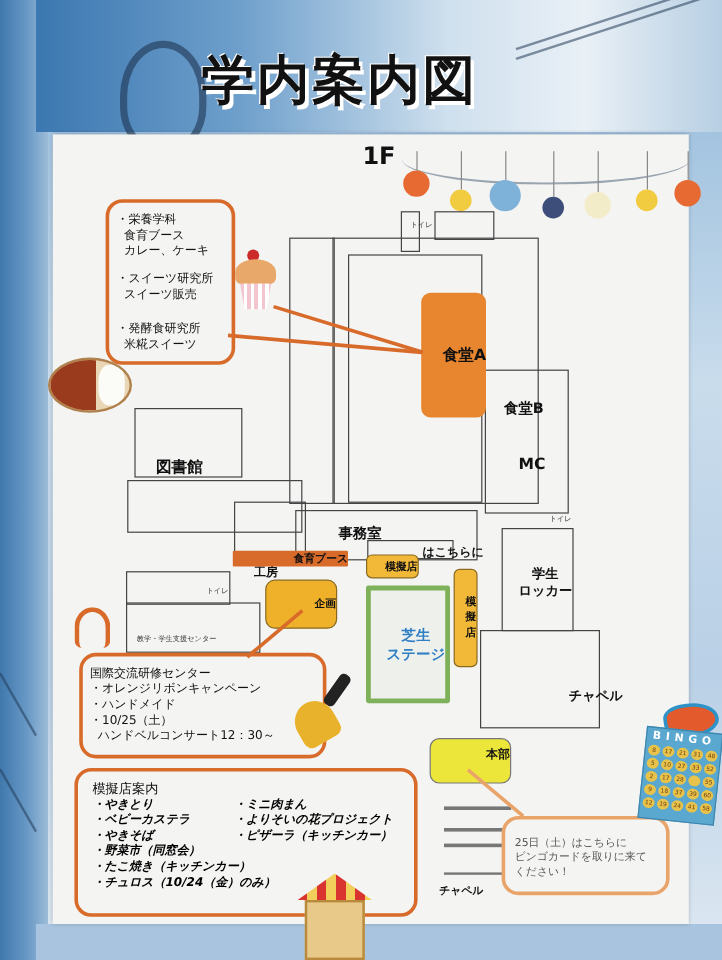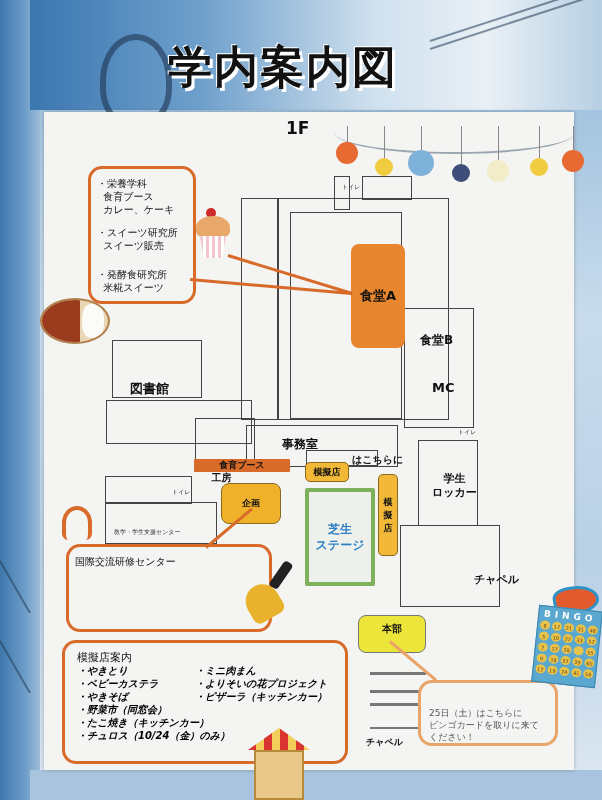--- a/index.html
+++ b/index.html
@@ -12,31 +12,31 @@
        background:linear-gradient(90deg,#3b77b0 0%,#6fa0cc 30%,#cfe0ee 60%,#e9f0f6 80%,#b7cfe3 100%);}
   .bg-bottom{position:absolute;left:30px;top:770px;width:572px;height:30px;background:#a9c4de;}
   .title{position:absolute;left:168px;top:38px;font-size:44px;font-weight:bold;color:#111;
        letter-spacing:2px;text-shadow:3px 3px 0 #fff,-1px -1px 0 #fff;}
   .clef{position:absolute;left:100px;top:34px;width:60px;height:80px;border:6px solid #1e3450;
        border-radius:50% 50% 40% 40%;opacity:.6;}
   .note-line{position:absolute;height:2px;background:#223a55;opacity:.55;transform-origin:left center;}
 
   .paper{position:absolute;left:44px;top:112px;width:530px;height:658px;background:#f4f4f3;
        box-shadow:0 0 4px rgba(0,0,0,.25);}
-  .floor-label{position:absolute;left:286px;top:118px;font-size:17px;font-weight:bold;color:#111;}
+  .floor-label{position:absolute;left:302px;top:118px;font-size:20px;font-weight:bold;color:#111;}
   .garland{position:absolute;left:335px;top:112px;width:240px;height:40px;
        border-bottom:2px solid #9aa5b0;border-radius:0 0 50% 50%;}
   .lantern{position:absolute;border-radius:50%;}
   .str{position:absolute;width:1px;background:#888;}
 
   .wall{position:absolute;border:1px solid #444;background:transparent;}
   .room-label{position:absolute;font-size:12px;font-weight:bold;color:#111;white-space:nowrap;}
   .small-label{position:absolute;font-size:6px;color:#333;white-space:nowrap;}
 
-  .box{position:absolute;border-radius:8px;display:flex;align-items:center;justify-content:center;
+  .box{position:absolute;border-radius:8px;display:flex;align-items:center;justify-content:flex-end;
        font-weight:bold;color:#111;text-align:center;}
   .callout{position:absolute;border:3px solid #d86a2a;border-radius:14px;background:#f4f4f3;}
   .callout-text{font-size:10px;font-weight:normal;color:#111;line-height:13px;white-space:pre;}
   .ptr{position:absolute;height:3px;background:#d86a2a;transform-origin:left center;}
 
   .shop-list{display:grid;grid-template-columns:110px 160px;column-gap:8px;font-style:italic;}
   .shop-col div{font-size:10px;font-weight:bold;line-height:13px;white-space:nowrap;}
   .stair{position:absolute;left:370px;height:3px;width:56px;background:#777;}
   .bingo{position:absolute;left:535px;top:608px;width:62px;height:75px;background:#5aa7cf;
        transform:rotate(6deg);border:1px solid #3d86ad;}
@@ -161,20 +161,26 @@
   <div style="position:absolute;left:6px;top:28px;width:26px;height:22px;background:repeating-linear-gradient(90deg,#f3c6cf 0 3px,#fff 3px 6px);clip-path:polygon(0 0,100% 0,85% 100%,15% 100%);"></div>
 </div>
 <div style="position:absolute;left:40px;top:298px;width:66px;height:42px;border-radius:50%;background:#e9d6b5;border:2px solid #b0814d;overflow:hidden;">
   <div style="position:absolute;left:0;top:0;width:38px;height:42px;background:#9b3b1e;"></div>
   <div style="position:absolute;left:40px;top:4px;width:22px;height:34px;border-radius:40%;background:#fbfbf8;"></div>
 </div>
 
 <div class="callout" style="left:66px;top:544px;width:200px;height:82px;">
   <div style="padding:8px 0 0 6px;">
     <div class="callout-text">国際交流研修センター</div>
+    <div id="intl-items">
+        <div class="callout-text">・オレンジリボンキャンペーン</div>
+        <div class="callout-text">・ハンドメイド</div>
+        <div class="callout-text">・10/25（土）</div>
+        <div class="callout-text">  ハンドベルコンサート12：30～</div>
+      </div>
   </div>
 </div>
 <div class="ptr" style="left:206px;top:546px;width:60px;transform:rotate(-40deg);"></div>
 <div style="position:absolute;left:62px;top:506px;width:22px;height:30px;border:4px solid #d86a2a;border-radius:50% 50% 20% 20%;border-bottom:none;"></div>
 <div style="position:absolute;left:240px;top:560px;width:60px;height:70px;">
   <div style="position:absolute;left:36px;top:0;width:10px;height:30px;background:#222;border-radius:4px;transform:rotate(35deg);"></div>
   <div style="position:absolute;left:6px;top:24px;width:34px;height:36px;background:#e9b22c;border-radius:50% 50% 20% 20%;transform:rotate(-30deg);"></div>
 </div>
 
 <div class="callout" style="left:62px;top:640px;width:280px;height:118px;">
@@ -196,21 +202,21 @@
         </div>
     </div>
   </div>
 </div>
 <div style="position:absolute;left:248px;top:728px;width:62px;height:72px;">
   <div style="position:absolute;left:0;top:0;width:62px;height:22px;background:repeating-linear-gradient(90deg,#d9342f 0 8px,#f2cf5a 8px 16px);clip-path:polygon(50% 0,100% 100%,0 100%);"></div>
   <div style="position:absolute;left:6px;top:22px;width:50px;height:50px;background:#e9c98a;border:2px solid #b88a3b;box-sizing:border-box;"></div>
 </div>
 
 <div class="callout" style="left:418px;top:680px;width:134px;height:60px;border-color:#e9a46a;">
-  <div class="callout-text" style="padding:24px 0 0 8px;font-size:9px;color:#555;line-height:12px;">25日（土）はこちらに
+  <div class="callout-text" style="padding:14px 0 0 8px;font-size:9px;color:#555;line-height:12px;">25日（土）はこちらに
 ビンゴカードを取りに来て
 ください！</div>
 </div>
 <div class="ptr" style="left:390px;top:640px;width:60px;background:#e9a46a;transform:rotate(40deg);"></div>
 
 <div class="burst"></div>
 <div class="bingo">
   <div class="bingo-title">BINGO</div>
   <div class="bingo-grid" id="bingo-grid">
       <span>8</span>

